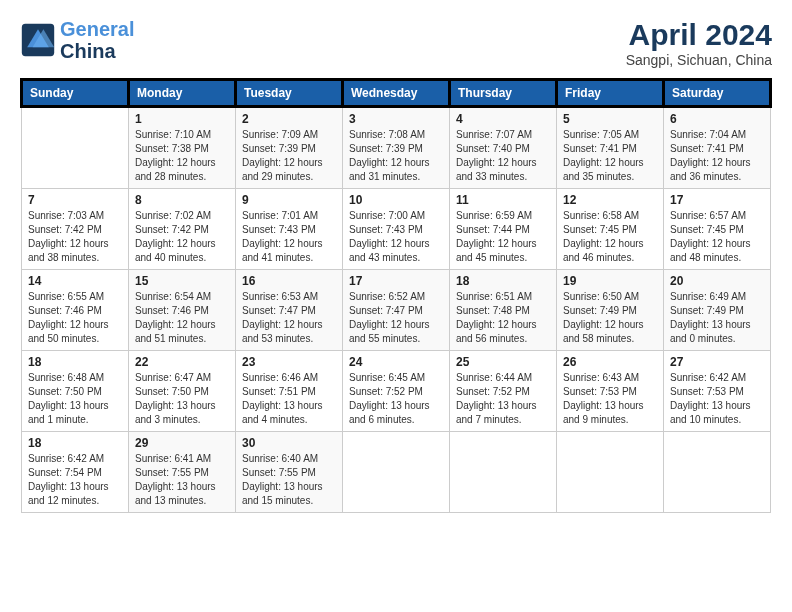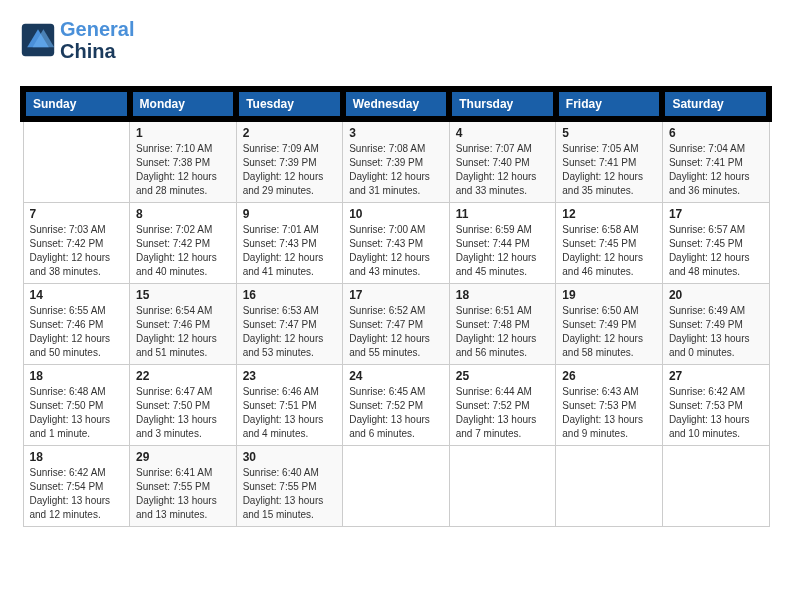--- a/index.html
+++ b/index.html
@@ -13,21 +13,21 @@
     .page {
       width: 792px;
       min-height: 612px;
       padding: 18px 20px 10px 20px;
       background: #fff;
     }
     .header-area {
       display: flex;
       justify-content: space-between;
       align-items: flex-start;
-      margin-bottom: 24px;
+      margin-bottom: 10px;
       gap: 40px;
     }
     .logo {
       display: flex;
       align-items: center;
     }
     .logo-text {
       font-size: 20px;
       font-weight: bold;
       color: #1a3a5c;
@@ -58,21 +58,21 @@
       border-collapse: collapse;
       font-size: 11px;
     }
     .calendar thead tr th {
       background: #1a5fa8;
       color: #fff;
       text-align: left;
       padding: 5px 7px;
       font-size: 12px;
       font-weight: bold;
-      border: 6px solid #000000;
+      border: 3px solid #000000;
     }
     .calendar tbody tr td {
       border: 1px solid #ccc;
       vertical-align: top;
       padding: 4px 6px;
       width: calc(100% / 7);
       min-height: 70px;
       height: 80px;
       background: #fff;
     }
@@ -107,20 +107,24 @@
       <svg class="logo-icon" viewBox="0 0 40 40">
         <rect x="2" y="2" width="36" height="36" rx="4" fill="#1a3a5c"></rect>
         <polygon points="20,8 32,28 8,28" fill="#4a90d9"></polygon>
         <polygon points="26,8 38,28 14,28" fill="#6ab0f0" opacity="0.6"></polygon>
       </svg>
       <div class="logo-text">
         <div><span>General</span></div>
         <div>China</div>
       </div>
     </div>
+    <div class="title-area">
+      <div class="main-title">April 2024</div>
+      <div class="subtitle">Sangpi, Sichuan, China</div>
+    </div>
   </div>
 
   <table class="calendar">
     <thead>
       <tr>
       <th>Sunday</th>
           <th>Monday</th>
           <th>Tuesday</th>
           <th>Wednesday</th>
           <th>Thursday</th>

